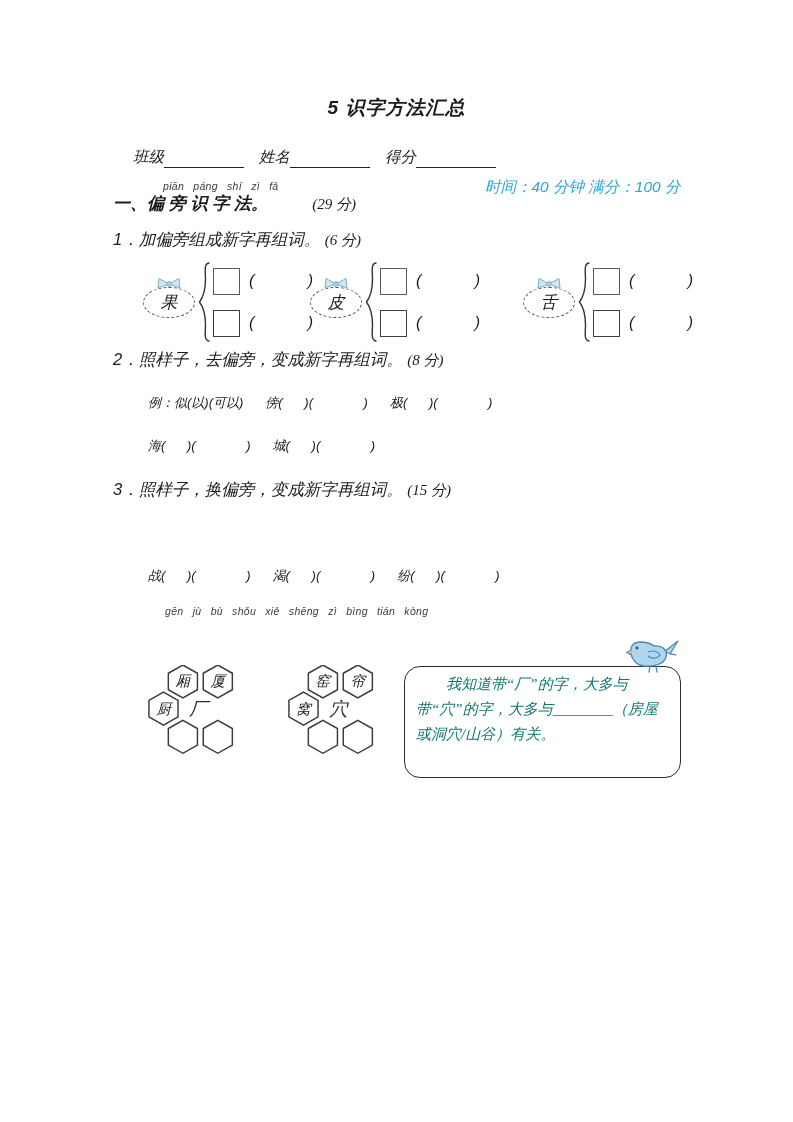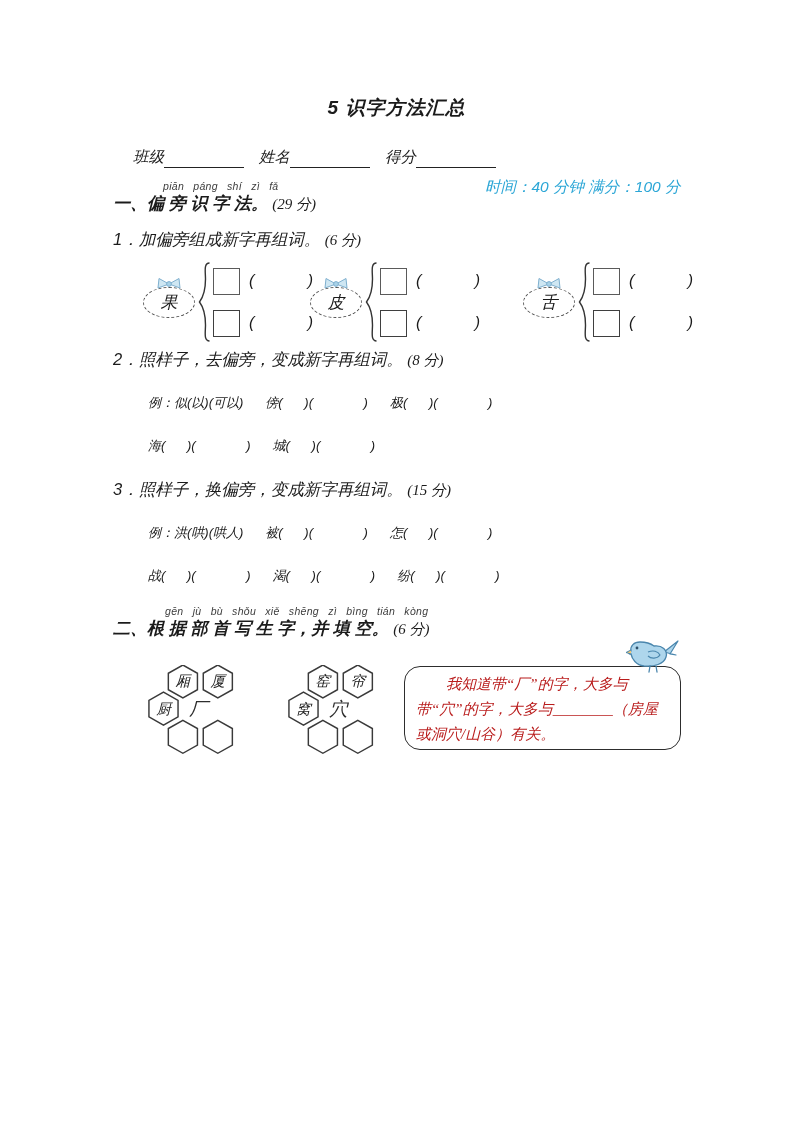--- a/index.html
+++ b/index.html
@@ -13,21 +13,21 @@
     top:95px; left:0; width:100%; text-align:center;
     font-size:19px; font-weight:700; letter-spacing:1px;
   }
 
   .header-row { top:147px; left:113px; display:flex; align-items:flex-end; font-size:15.5px;margin-left:20px; }
   .blank-line { display:inline-block; width:80px; height:17px; border-bottom:1.6px solid #222; margin-right:15px; }
   .exam-info { top:149px; left:485px; font-size:15.5px;margin-top:28px; }
 
   .pinyin { font-size:10.5px; color:#3c3c3c; word-spacing:6px; letter-spacing:0.3px;margin-left:13px; }
   .sec-title { font-size:17px; font-weight:700; }
-  .sec-score { font-weight:400; font-size:15px; font-family:"Liberation Serif", serif; }
+  .sec-score { font-weight:400; font-size:15px; font-family:"Liberation Serif", serif;margin-left:40px; }
 
   .q-text { font-size:16.5px; }
   .q-score { font-size:15px; font-family:"Liberation Serif", serif; }
 
   
   .q1-group { position:absolute; top:262px; display:flex; align-items:center; }
   .oval-wrap { position:relative; margin-right:1px; }
   .bow { position:absolute; top:-11px; left:13px; width:26px; height:15px; }
   .char-oval {
     width:50px; height:29px; border:1.3px dashed #555; border-radius:50%;
@@ -45,24 +45,24 @@
   .answer-line span { white-space:pre; }
 
   
   .hex-cluster { position:absolute; width:97px; height:97px; }
   .hex-cluster polygon { fill:none; stroke:#3a3a3a; stroke-width:1.5; }
   .hex-char { font-size:15px; fill:#222; text-anchor:middle; font-family:"Liberation Serif", serif; }
   .hex-radical { font-size:19px; fill:#2e2e2e; text-anchor:middle; font-family:"Liberation Serif", serif; }
 
   
   .bubble {
-    left:404px; top:666px; width:277px; height:84px;
+    left:404px; top:666px; width:277px; height:112px;
     border:1.6px solid #2d2d2d; border-radius:16px;
     padding:5px 11px; box-sizing:border-box;
-    font-family:"Liberation Serif", serif; font-size:15px; line-height:25px; color:#b91c1c;
+    font-family:"Liberation Serif", serif; font-size:15px; line-height:25px; color:#0f766e;
   }
   .bubble .indent { text-indent:2em; }
   .bird { left:626px; top:637px; width:56px; height:37px; }
 </style>
 </head>
 <body>
 
 <div class="page">
 
   <div class="abs doc-title">5 识字方法汇总</div>
@@ -177,36 +177,27 @@
   </div>
   <div class="abs answer-line" style="left:148px; top:437px;">
     <span>海(      )(              )</span>
     <span>城(      )(              )</span>
   </div>
 
   <div class="abs" style="left:113px; top:479px;">
     <span class="q-text">3．照样子，换偏旁，变成新字再组词。</span>
     <span class="q-score">(15 分)</span>
   </div>
-  <div class="abs answer-line" style="left:148px; top:524px;">
-    <span>例：洪(哄)(哄人)</span>
-    <span>被(      )(              )</span>
-    <span>怎(      )(              )</span>
-  </div>
   <div class="abs answer-line" style="left:148px; top:567px;">
     <span>战(      )(              )</span>
     <span>渴(      )(              )</span>
     <span>纷(      )(              )</span>
   </div>
 
   <div class="abs pinyin" style="left:152px; top:605px;">gēn jù bù shǒu xiě shēng zì      bìng tián kòng</div>
-  <div class="abs" style="left:113px; top:617px;">
-    <span class="sec-title">二、根 据 部 首 写 生 字，并 填 空。</span>
-    <span class="sec-score">(6 分)</span>
-  </div>
 
   <svg class="hex-cluster" style="left:147px; top:665px;" viewBox="0 0 100 100">
     <polygon points="37,0 52,8.5 52,25.5 37,34 22,25.5 22,8.5"></polygon>
     <polygon points="73,0 88,8.5 88,25.5 73,34 58,25.5 58,8.5"></polygon>
     <polygon points="17,28 32,36.5 32,53.5 17,62 2,53.5 2,36.5"></polygon>
     <polygon points="37,57 52,65.5 52,82.5 37,91 22,82.5 22,65.5"></polygon>
     <polygon points="73,57 88,65.5 88,82.5 73,91 58,82.5 58,65.5"></polygon>
     <text class="hex-char" x="37" y="22">厢</text>
     <text class="hex-char" x="73" y="22">厦</text>
     <text class="hex-char" x="17" y="50">厨</text>

